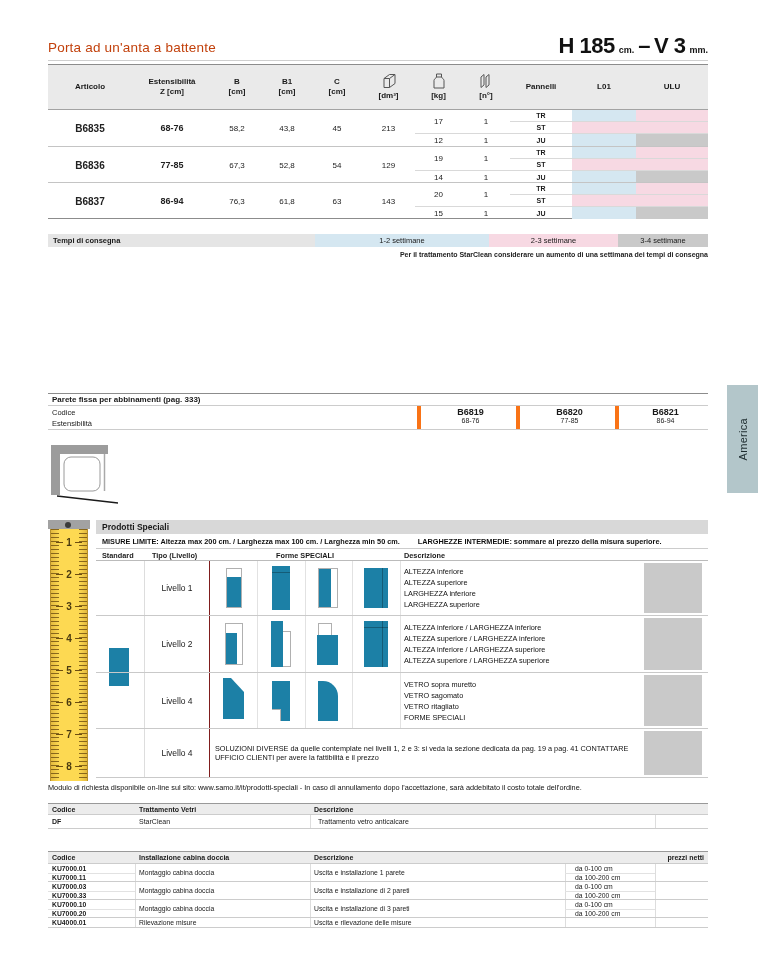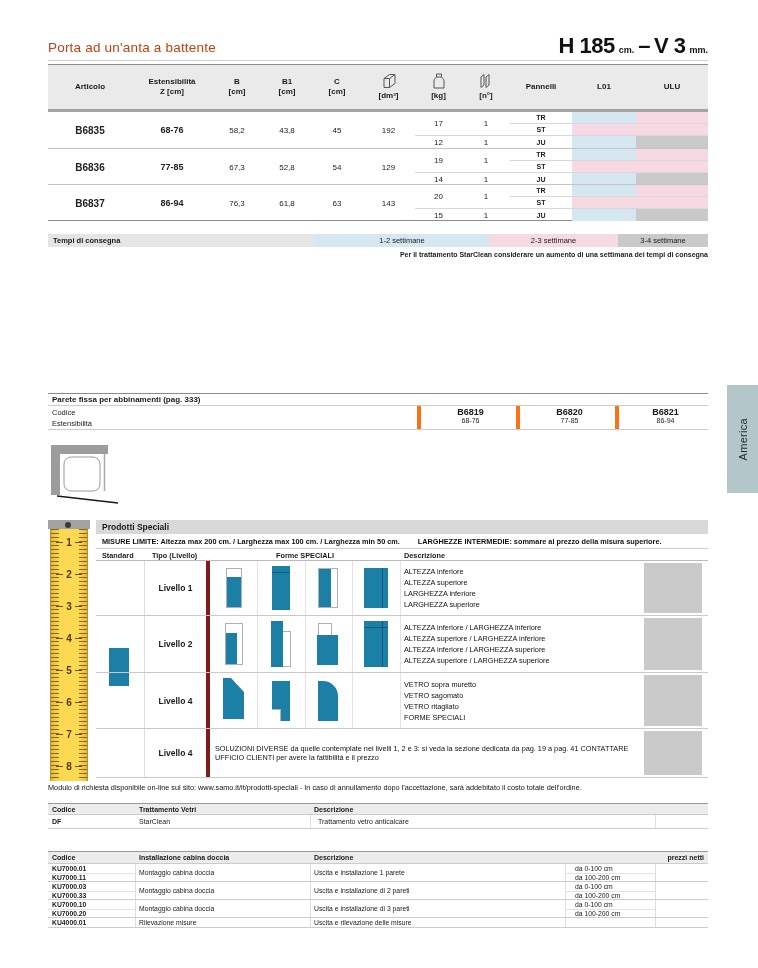--- a/index.html
+++ b/index.html
@@ -8,21 +8,21 @@
   .abs{position:absolute;}
   .b{font-weight:bold;}
   
   #pg-title{left:48px;top:40px;font-size:13.5px;color:#c2410c;letter-spacing:.2px;}
   #pg-dims{right:50px;top:33px;display:flex;align-items:baseline;gap:4px;color:#111;}
   #pg-dims .big{font-size:22px;font-weight:600;letter-spacing:-.5px;}
   #pg-dims .small{font-size:9px;font-weight:600;}
   #rule-under-title{left:48px;top:60px;width:660px;height:0;border-top:1px solid #cfcfcf;}
   
   #mt{left:48px;top:64px;width:660px;}
-  #mt-head{position:relative;height:44px;background:#eaeaea;border-top:1px solid #8c8c8c;border-bottom:3px solid #a3a3a3;}
+  #mt-head{position:relative;height:44px;background:#eaeaea;border-top:1px solid #8c8c8c;border-bottom:1px solid #a3a3a3;}
   .mt-cell{position:absolute;top:0;bottom:0;display:flex;flex-direction:column;align-items:center;justify-content:center;font-size:8px;line-height:10px;}
   .col-art{left:0;width:84px}.col-est{left:84px;width:80px}.col-b{left:164px;width:50px}
   .col-b1{left:214px;width:50px}.col-c{left:264px;width:50px}.col-dm3{left:314px;width:53px}
   .col-kg{left:367px;width:47px}.col-n{left:414px;width:48px}.col-pan{left:462px;width:62px}
   .col-l01{left:524px;width:64px}.col-ulu{left:588px;width:72px}
   .hicon{margin-bottom:2px;}
   #mt-body{position:relative;height:108px;border-bottom:1px solid #8c8c8c;}
   .mt-group{position:absolute;left:0;width:660px;height:36px;}
   .mt-group.bt{border-top:1px solid #c4c4c4;}
   .gc{position:absolute;display:flex;align-items:center;justify-content:center;font-size:8px;color:#222;}
@@ -60,21 +60,21 @@
   .ticks{position:absolute;top:0;bottom:0;width:8px;background:repeating-linear-gradient(to bottom,rgba(110,78,16,.8) 0,rgba(110,78,16,.8) 1px,transparent 1px,transparent 4px);}
   .ticks.l{left:0}.ticks.r{right:0}
   .rnum{position:absolute;left:0;right:0;text-align:center;font-size:10px;font-weight:bold;color:#4a3a10;display:flex;align-items:center;justify-content:center;gap:3px;}
   .rnum i{display:block;width:7px;height:1px;background:#6e4e10;}
   
   #ps-band{left:96px;top:520px;width:612px;height:14px;background:#d8d8d8;display:flex;align-items:center;padding-left:6px;box-sizing:border-box;font-size:8.5px;font-weight:bold;}
   #ps-misure{left:96px;top:534px;width:612px;height:14px;display:flex;align-items:center;gap:18px;padding-left:6px;box-sizing:border-box;font-size:7.3px;font-weight:600;color:#111;}
   #ps-cols{left:96px;top:548px;width:612px;height:13px;border-top:1px solid #ccc;border-bottom:1px solid #bbb;box-sizing:border-box;font-size:7.3px;font-weight:600;}
   #ps-cols span{position:absolute;top:2px;}
   .ps-row{left:96px;width:612px;border-bottom:1px solid #c9c9c9;box-sizing:border-box;}
-  .ps-tipo{position:absolute;left:48px;width:66px;top:0;bottom:0;display:flex;align-items:center;justify-content:center;font-size:8.5px;font-weight:bold;border-left:1px solid #ddd;border-right:4px solid #7f1d1d;box-sizing:border-box;}
+  .ps-tipo{position:absolute;left:48px;width:66px;top:0;bottom:0;display:flex;align-items:center;justify-content:center;font-size:8.5px;font-weight:normal;border-left:1px solid #ddd;border-right:1px solid #7f1d1d;box-sizing:border-box;}
   .ps-vline{position:absolute;top:0;bottom:0;width:0;border-left:1px solid #e2e2e2;}
   .ps-desc{position:absolute;left:308px;top:50%;transform:translateY(-50%);font-size:7.3px;line-height:11px;color:#111;}
   .ps-gray{position:absolute;left:548px;top:2px;bottom:2px;width:58px;background:var(--graycell);}
   .gw{position:absolute;top:50%;transform:translate(-50%,-50%);}
   .outl{position:relative;border:1px solid #b0b0b0;background:#fff;box-sizing:border-box;}
   .teal{background:var(--teal);}
   .hline{position:absolute;left:0;right:0;height:1px;background:rgba(0,0,0,.28);}
   .vline{position:absolute;top:0;bottom:0;width:1px;background:rgba(0,0,0,.28);}
   #ps-note{left:48px;top:783px;width:660px;font-size:7.3px;color:#111;}
   #std-glyph{left:109px;top:648px;width:20px;height:38px;background:var(--teal);}
@@ -157,21 +157,21 @@
     </div>
 
     <div id="mt-body">
 
       <div class="mt-group" style="top:0">
         <div class="gc full col-art b" style="font-size:10px">B6835</div>
         <div class="gc full col-est b" style="font-size:9px">68-76</div>
         <div class="gc full col-b">58,2</div>
         <div class="gc full col-b1">43,8</div>
         <div class="gc full col-c">45</div>
-        <div class="gc full col-dm3">192</div>
+        <div class="gc full col-dm3">213</div>
         <div class="gc kgA col-kg">17</div>
         <div class="gc kgA col-n">1</div>
         <div class="gc kgB col-kg">12</div>
         <div class="gc kgB col-n">1</div>
         <div class="pan-sub bline" style="top:0">
           <div class="pan-lbl">TR</div>
           <div class="pan-l01" style="background-color: rgb(213, 231, 241);"></div>
           <div class="pan-ulu" style="background-color: rgb(247, 217, 227);"></div>
         </div>
         <div class="pan-sub bline" style="top:12px">

